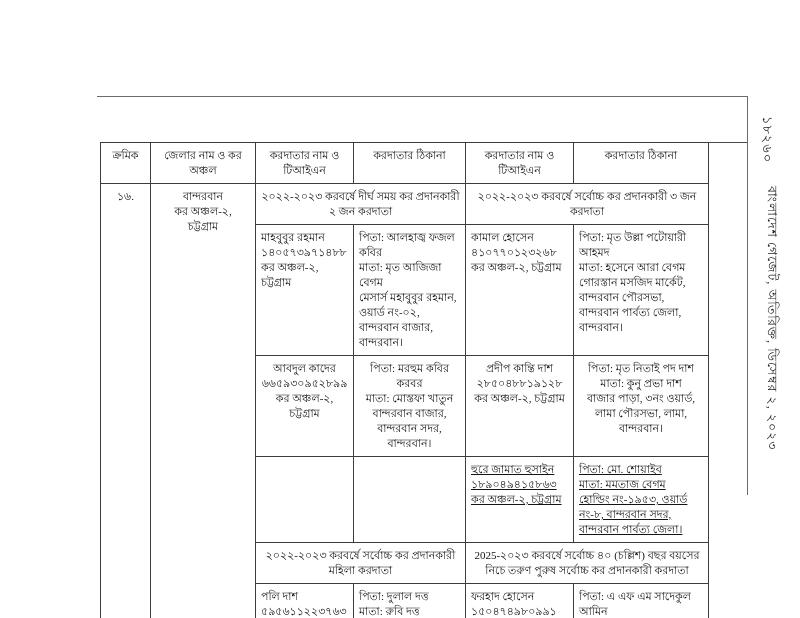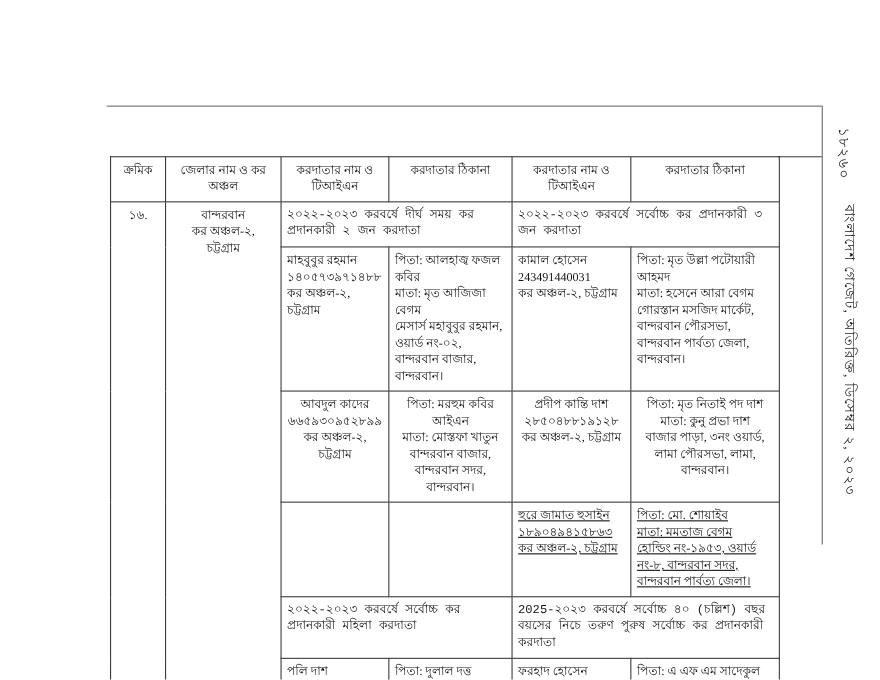--- a/index.html
+++ b/index.html
@@ -21,21 +21,21 @@
     position:absolute;left:100px;top:142px;width:608px;
     border-collapse:collapse;table-layout:fixed;
   }
   table.gz td{
     border:1px solid #3c3c3c;
     font-size:11px;line-height:15px;
     padding:5px 5px;vertical-align:top;
     white-space:pre-line;word-break:break-word;
   }
   td.hd{text-align:center;vertical-align:middle;white-space:normal;line-height:14px;}
-  td.band{vertical-align:middle;white-space:normal;line-height:14px;padding:1px 10px;font-family:Liberation Mono, monospace;}
+  td.band{text-align:center;vertical-align:middle;white-space:normal;line-height:14px;padding:1px 10px;}
   td.mid{text-align:center;vertical-align:middle;}
   td.dbl{border-right:3px double #3c3c3c;}
   tr.h30{height:30px;} tr.h28{height:28px;} tr.h66{height:66px;margin-left:44px;}
   tr.h61{height:61px;text-align:center;} tr.h68{height:68px;text-decoration:underline;} tr.h33{height:33px;} tr.h72{height:72px;}
 </style>
 </head>
 <body>
 
 <div class="page">
 
@@ -73,31 +73,31 @@
         <td class="band dbl" colspan="2">২০২২-২০২৩ করবর্ষে সর্বোচ্চ কর প্রদানকারী ৩ জন করদাতা</td>
       </tr>
       <tr class="h66">
         <td>মাহবুবুর রহমান
 ১৪০৫৭৩৯৭১৪৮৮
 কর অঞ্চল-২, চট্টগ্রাম</td>
         <td>পিতা: আলহাজ্ব ফজল কবির
 মাতা: মৃত আজিজা বেগম
 মেসার্স মহাবুবুর রহমান, ওয়ার্ড নং-০২, বান্দরবান বাজার, বান্দরবান।</td>
         <td>কামাল হোসেন
-243491440031
+৪১০৭৭০১২৩২৬৮
 কর অঞ্চল-২, চট্টগ্রাম</td>
         <td class="dbl">পিতা: মৃত উল্লা পটোয়ারী আহমদ
 মাতা: হসেনে আরা বেগম
 গোরস্তান মসজিদ মার্কেট, বান্দরবান পৌরসভা, বান্দরবান পার্বত্য জেলা, বান্দরবান।</td>
       </tr>
       <tr class="h61">
         <td>আবদুল কাদের
 ৬৬৫৯৩০৯৫২৮৯৯
 কর অঞ্চল-২, চট্টগ্রাম</td>
-        <td>পিতা: মরহুম কবির আইএন
+        <td>পিতা: মরহুম কবির করবর
 মাতা: মোস্তফা খাতুন
 বান্দরবান বাজার, বান্দরবান সদর, বান্দরবান।</td>
         <td>প্রদীপ কান্তি দাশ
 ২৮৫০৪৮৮১৯১২৮
 কর অঞ্চল-২, চট্টগ্রাম</td>
         <td class="dbl">পিতা: মৃত নিতাই পদ দাশ
 মাতা: কুনু প্রভা দাশ
 বাজার পাড়া, ৩নং ওয়ার্ড, লামা পৌরসভা, লামা, বান্দরবান।</td>
       </tr>
       <tr class="h68">

